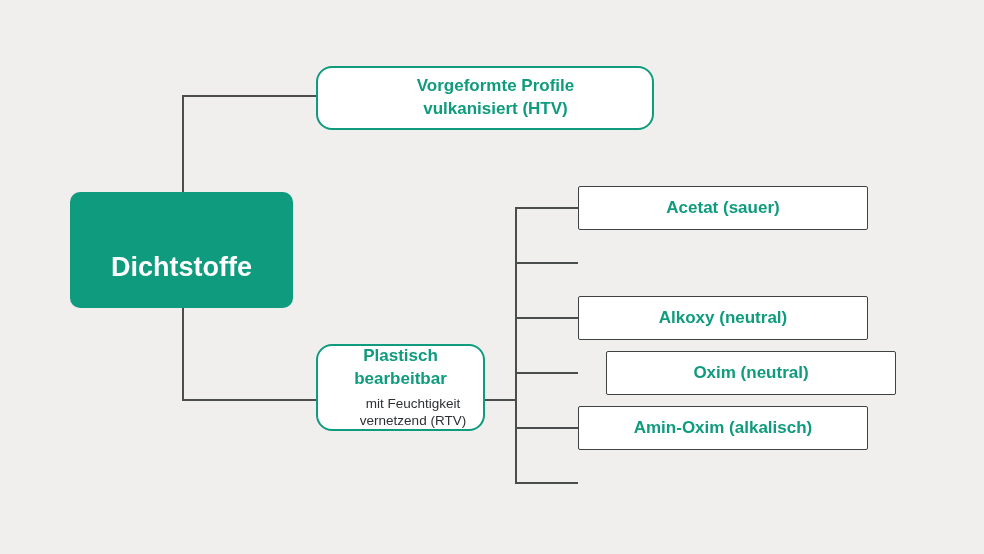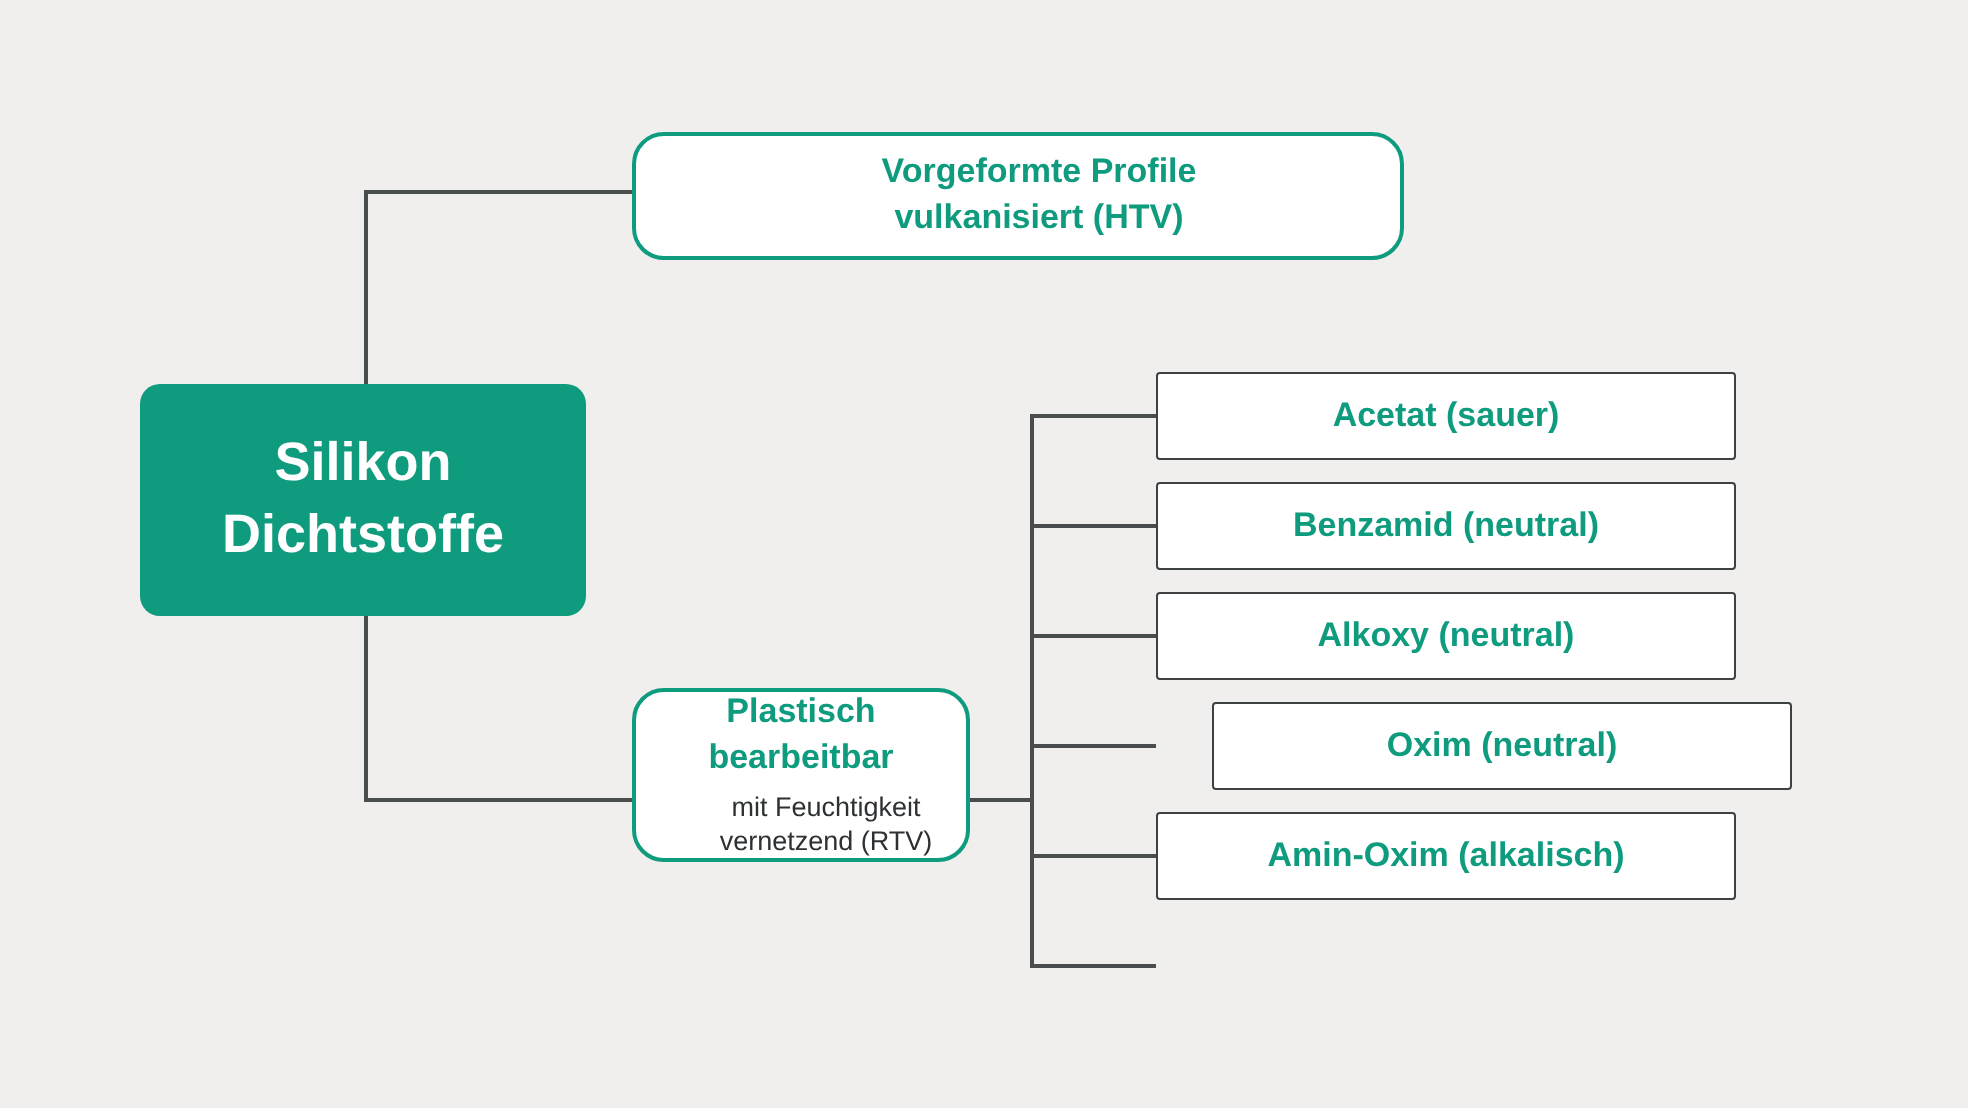--- a/index.html
+++ b/index.html
@@ -25,21 +25,21 @@
     border-radius:10px;
     color:#ffffff; font-weight:bold;
     font-size:27px; line-height:1.32;
   }
   .node-outline-green {
     border:2px solid var(--green,#0f9b7d);
     border-radius:16px;
     color:var(--green,#0f9b7d);
     font-weight:bold; font-size:17px; line-height:1.35;
   }
-  .node-htv { left:316px; top:66px; width:386px; height:64px;padding-left:21px; }
+  .node-htv { left:316px; top:66px; width:338px; height:64px;padding-left:21px; }
   .node-rtv { left:316px; top:344px; width:169px; height:87px; padding:6px 8px; }
   .node-rtv .subtitle {
     margin-top:4px;
     color:var(--dark-text,#2e3133);
     font-weight:normal; font-size:13.5px; line-height:1.28;margin-left:25px;
   }
   .leaf {
     left:578px; width:290px; height:44px;
     border:1.5px solid var(--box-border-dark,#3f4243);
     border-radius:2px;
@@ -60,21 +60,21 @@
   <div class="line v" style="left:515px; top:207px; height:277px;"></div>
   <div class="line h" style="left:515px; top:207px; width:63px;"></div>
   <div class="line h" style="left:515px; top:262px; width:63px;"></div>
   <div class="line h" style="left:515px; top:317px; width:63px;"></div>
   <div class="line h" style="left:515px; top:372px; width:63px;"></div>
   <div class="line h" style="left:515px; top:427px; width:63px;"></div>
   <div class="line h" style="left:515px; top:482px; width:63px;"></div>
 
   <div class="node node-root">
     <div>
-      <span>Silikon</span><br>
+      <br>
       <span>Dichtstoffe</span>
     </div>
   </div>
 
   <div class="node node-outline-green node-htv">
     <div>
       <span>Vorgeformte Profile</span><br>
       <span>vulkanisiert (HTV)</span>
     </div>
   </div>
@@ -86,23 +86,20 @@
     </div>
     <div class="subtitle">
       <span>mit Feuchtigkeit</span><br>
       <span>vernetzend (RTV)</span>
     </div>
   </div>
 
   <div class="node leaf" style="top:186px;">
     <span>Acetat (sauer)</span>
   </div>
-  <div class="node leaf" style="top:241px;">
-    <span>Benzamid (neutral)</span>
-  </div>
   <div class="node leaf" style="top:296px;">
     <span>Alkoxy (neutral)</span>
   </div>
   <div class="node leaf" style="top:351px;margin-left:28px;">
     <span>Oxim (neutral)</span>
   </div>
   <div class="node leaf" style="top:406px;">
     <span>Amin-Oxim (alkalisch)</span>
   </div>
 

